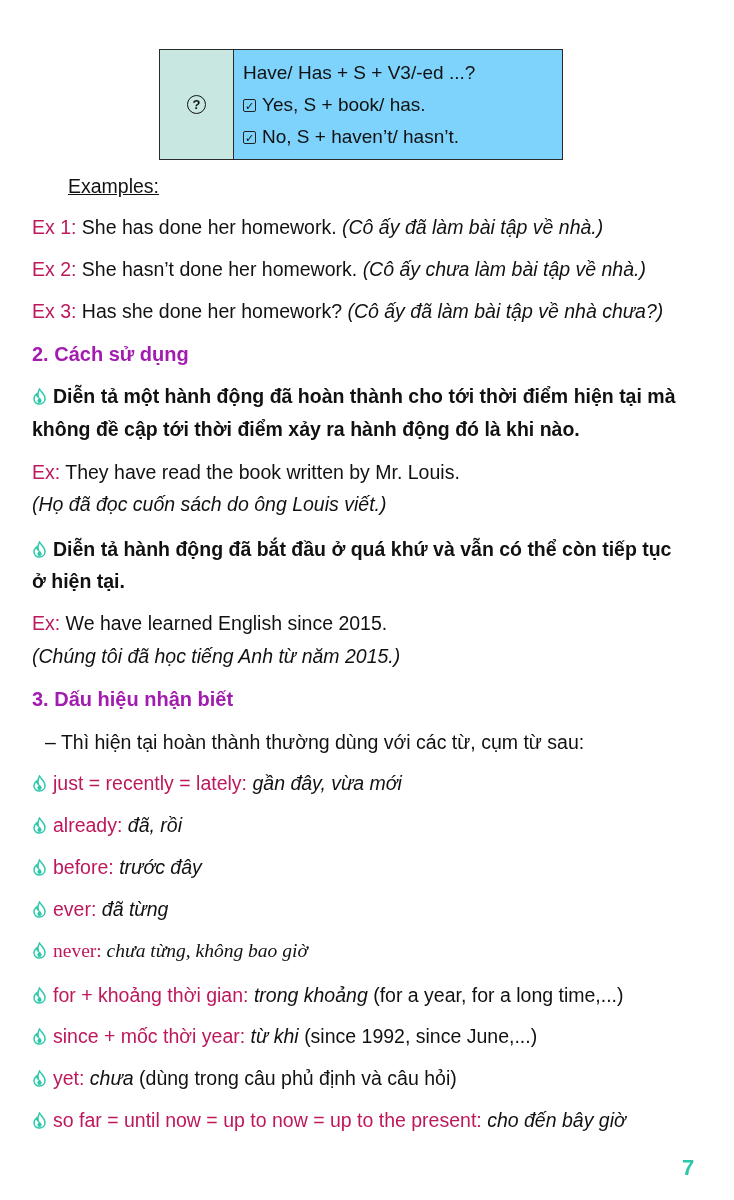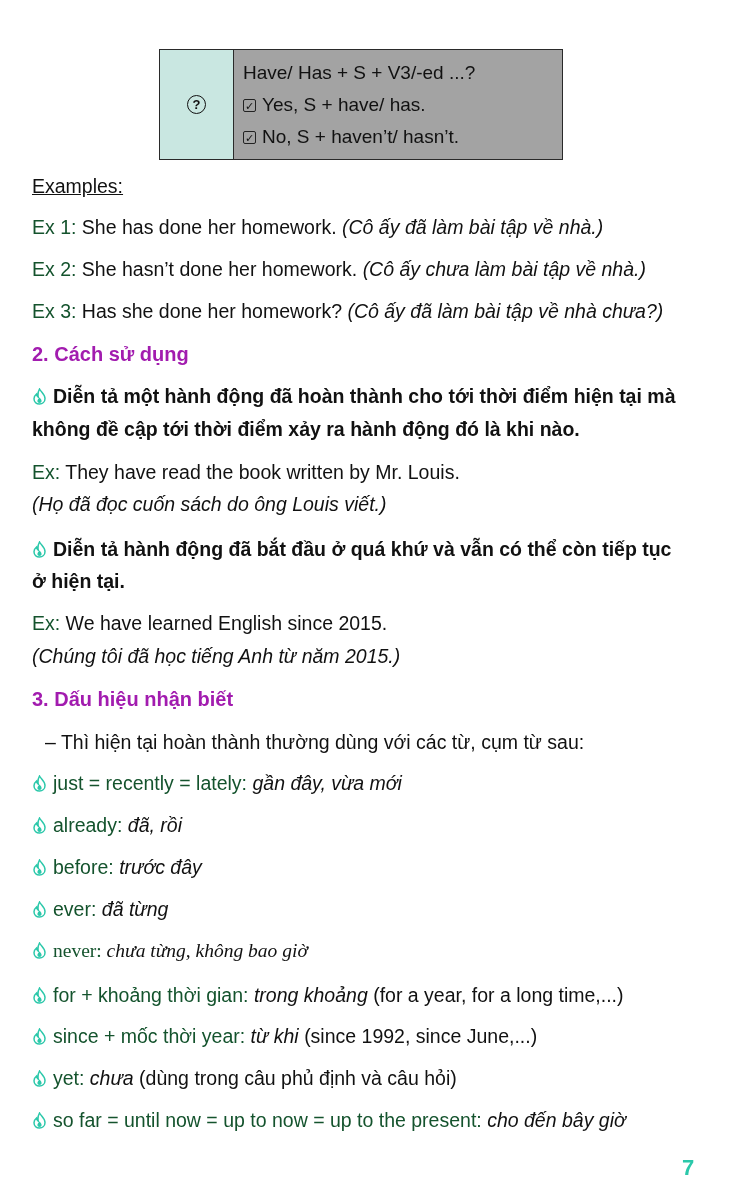--- a/index.html
+++ b/index.html
@@ -14,30 +14,30 @@
     .formula-icon-cell {
       width: 73px; background: #c9e7e1; border-right: 1.5px solid #2a2a2a;
       display: flex; align-items: center; justify-content: center;
     }
     .q-circle {
       width: 19px; height: 19px; border: 1.6px solid #111; border-radius: 50%;
       display: flex; align-items: center; justify-content: center;
       font-size: 13px; font-weight: bold; box-sizing: border-box; line-height: 1;
     }
     .formula-body-cell {
-      flex: 1; background: #a3a3a3; padding: 10px 0 0 9px; box-sizing: border-box;
+      flex: 1; background: #7dd3fc; padding: 10px 0 0 9px; box-sizing: border-box;
     }
     .formula-line { font-size: 19px; height: 32px; line-height: 26px; white-space: nowrap; }
     .chk {
       display: inline-block; width: 13px; height: 13px; border: 1.5px solid #222;
       border-radius: 2px; font-size: 11px; line-height: 12px; text-align: center;
       margin-right: 6px; vertical-align: 1px; box-sizing: border-box; font-weight: bold;
     }
     .line { position: absolute; left: 32px; font-size: 19.5px; white-space: nowrap; line-height: 24px; }
-    .teal { color: #14532d; text-align: right; }
+    .teal { color: #be185d; text-align: right; }
     .it { font-style: italic; }
     .bold { font-weight: bold; }
     .ul { text-decoration: underline; }
     .heading { color: #a21caf; font-weight: bold; font-size: 20px; }
     .flame {
       display: inline-block; width: 15px; height: 17px; vertical-align: -2px; margin-right: 6px;
     }
     .page-num { position: absolute; left: 682px; top: 1155px; color: #2bc8aa; font-weight: bold; font-size: 22px; }
   </style>
 </head>
@@ -52,29 +52,29 @@
   </defs>
 </svg>
 
 <div class="formula-table">
   <div class="formula-icon-cell">
     <div class="q-circle">?</div>
   </div>
   <div class="formula-body-cell">
     <div class="formula-line">Have/ Has + S + V3/-ed ...?</div>
     <div class="formula-line">
-      <span class="chk">✓</span><span>Yes, S + have/ has.</span>
+      <span class="chk">✓</span><span>Yes, S + book/ has.</span>
     </div>
     <div class="formula-line">
       <span class="chk">✓</span><span>No, S + haven’t/ hasn’t.</span>
     </div>
   </div>
 </div>
 
-<div class="line ul" style="top:174px;">Examples:</div>
+<div class="line ul" style="top:174px;margin-left:36px;">Examples:</div>
 
 <div class="line" style="top:215px;">
   <span class="teal">Ex 1:</span>
   <span>She has done her homework.</span>
   <span class="it">(Cô ấy đã làm bài tập về nhà.)</span>
 </div>
 <div class="line" style="top:257px;">
   <span class="teal">Ex 2:</span>
   <span>She hasn’t done her homework.</span>
   <span class="it">(Cô ấy chưa làm bài tập về nhà.)</span>

